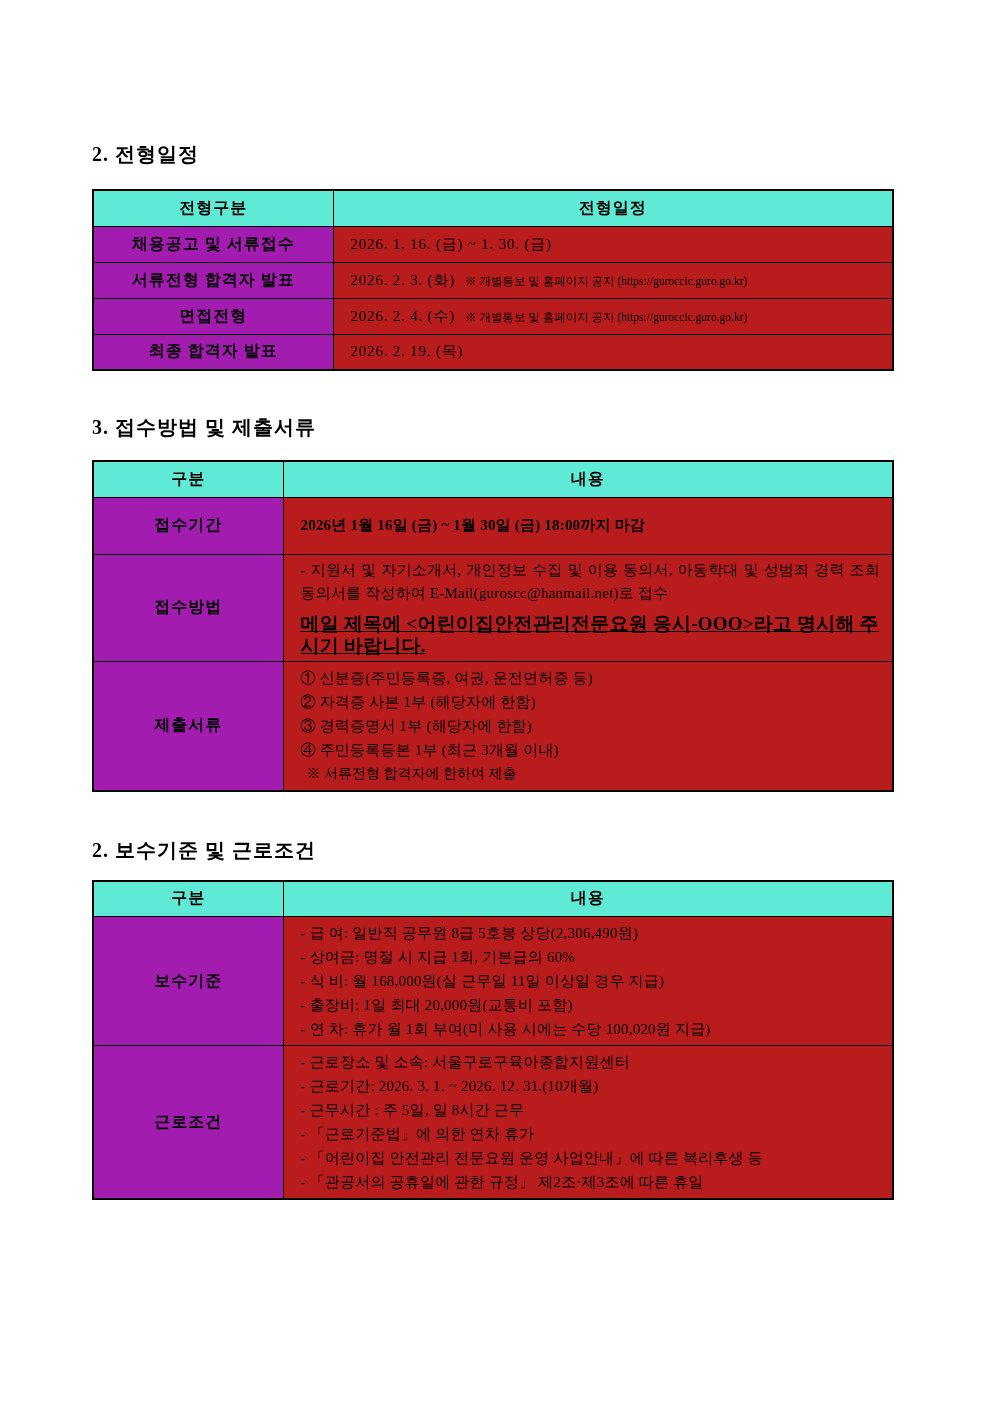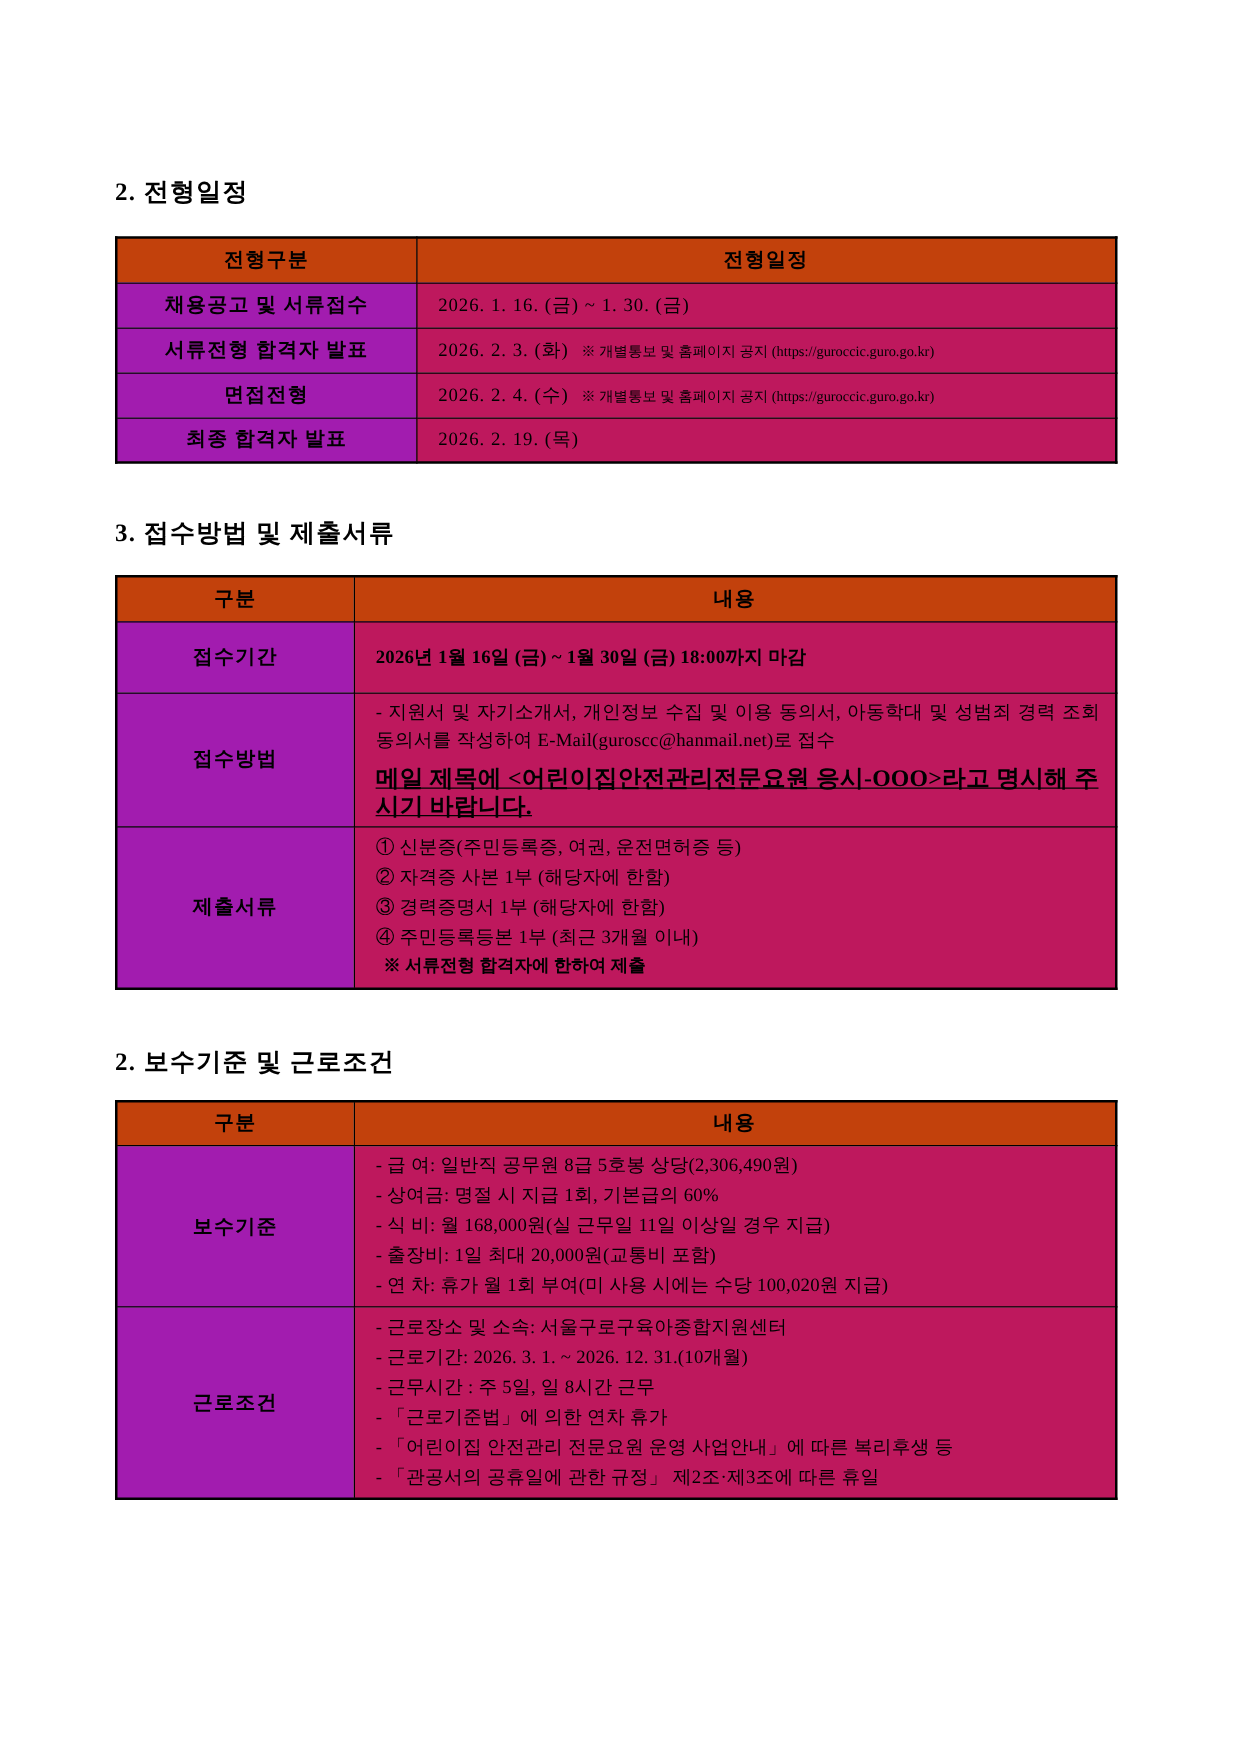--- a/index.html
+++ b/index.html
@@ -28,36 +28,36 @@
     border-collapse: collapse;
     border: 2px solid #000000;
     table-layout: fixed;
   }
   .tbl-1 { margin-top: 23px; }
   .tbl-2 { margin-top: 21px; }
   .tbl-3 { margin-top: 18px; }
   th, td { border: 1px solid #000000; }
 
   th {
-    background: #c2410c;
+    background: #5eead4;
     font-weight: bold;
     font-size: 16px;
     text-align: center;
     letter-spacing: 1px;
   }
   td.label-cell {
     background: #a21caf;
     font-weight: bold;
     font-size: 16px;
     text-align: center;
     letter-spacing: 1px;
     vertical-align: middle;
   }
   td.value-cell {
-    background: #be185d;
+    background: #b91c1c;
     vertical-align: middle;
     padding: 4px 12px 4px 17px;
     font-size: 15px;
   }
 
   
   .tbl-1 tr { height: 36px; }
   .tbl-1 .date-text { letter-spacing: 0.8px; white-space: nowrap; }
   .tbl-1 .notice-text { font-size: 11.5px; letter-spacing: 0; margin-left: 10px; white-space: nowrap; }
 
@@ -75,21 +75,21 @@
   }
   .bold-line {
     font-weight: bold;
     font-size: 19px;
     line-height: 22px;
     margin-top: 8px;
     letter-spacing: 0.2px;
     text-decoration: underline;
   }
   .line { font-size: 15px; line-height: 24px; letter-spacing: 0.2px; white-space: nowrap; }
-  .note-bold { font-weight: bold; font-size: 14px; line-height: 24px; padding-left: 6px; white-space: nowrap; }
+  .note-bold { font-weight: normal; font-size: 14px; line-height: 24px; padding-left: 6px; white-space: nowrap; }
 
   
   .tbl-3 .hdr-row { height: 36px; }
   .tbl-3 .row-pay  { height: 124px; }
   .tbl-3 .row-work { height: 152px; }
   .tbl-3 .row-contact { height: 44px; }
   .contact-line { font-size: 15px; letter-spacing: 0.3px; white-space: nowrap; }
   .phone-glyph { font-size: 16px; margin-right: 6px; }
 </style>
 </head>

